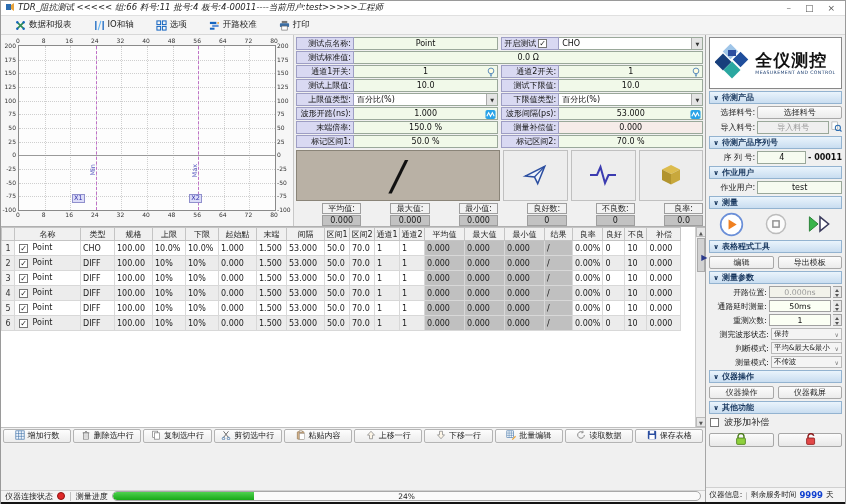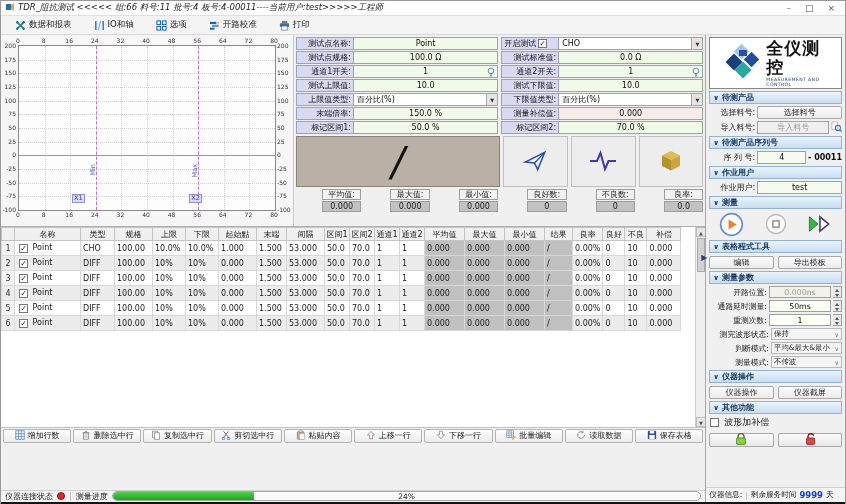--- a/index.html
+++ b/index.html
@@ -77,21 +77,21 @@
   
   .statusbar { height:15px; background:#f4f4f4; border-top:1px solid #d0d0d0; display:flex; align-items:center; padding:0 4px; gap:4px; font-size:8px;margin-top:46px; }
   .dot { width:8px; height:8px; border-radius:50%; background:#e02828; border:1px solid #901010; }
   .sep { color:#aaa; }
   .prog { position:relative; flex:1; height:10px; border:1px solid #a8a8a8; border-radius:6px; background:#fafafa; overflow:hidden; }
   .prog-fill { height:100%; background:linear-gradient(#4fd24f,#18a818); border-radius:6px 0 0 6px; }
   .prog-label { position:absolute; left:0; right:0; top:0; text-align:center; font-size:7.5px; line-height:10px; color:#222; }
 
   
   .sidebar { width:140px; border-left:1px solid #a6a6a6; background:#f0f0f0; display:flex; flex-direction:column; padding:2px 3px 0 3px; position:relative; }
-  .logo { background:#fff; border:1px solid #888; height:52px; display:flex; align-items:center; padding:2px 16px; gap:4px; }
+  .logo { background:#fff; border:1px solid #888; height:52px; display:flex; align-items:center; padding:2px 5px; gap:4px; }
   .logo-text .cn { font-size:17px; font-weight:bold; color:#101010; letter-spacing:1px; line-height:19px; }
   .logo-text .en { font-size:4.6px; color:#1a3c6e; letter-spacing:0.4px; }
   .sect { margin-top:2px; height:13px; background:linear-gradient(#eaf4fc,#c9ddf0); border:1px solid #93b3d0; display:flex; align-items:center; gap:3px; padding:0 3px; font-size:8px; font-weight:bold; color:#17365d; }
   .sect .chev { font-size:7px; color:#17365d; }
   .srow { display:flex; align-items:center; margin-top:2px; gap:2px; }
   .srow .lbl { width:46px; text-align:right; font-size:8px; color:#222; }
   .sbtn { flex:1; height:13px; background:linear-gradient(#fcfcfc,#ebebeb); border:1px solid #a8a8a8; border-radius:2px; font-size:8px; display:flex; align-items:center; justify-content:center; color:#222; }
   .sinput { flex:1; height:13px; background:#f6fbf0; border:1px solid #9aa89a; font-size:8px; display:flex; align-items:center; justify-content:center; color:#111; }
   .sinput.dis { background:#efefef; color:#999; }
   .suffix { font-size:8px; font-weight:bold; color:#111; }
@@ -289,26 +289,20 @@
                 <div class="fhalf">
                   <div class="flabel" style="justify-content:flex-start;padding-left:2px;">开启测试<span class="fcheck">✓</span></div>
                   <div class="ffield combo">
                     <span>CHO</span>
                     <span class="combo-arrow">▼</span>
                   </div>
                 </div>
               </div>
               <div class="frow">
                 <div class="fhalf">
-                  <div class="flabel">测试点规格:</div>
-                  <div class="ffield">
-                    <span>100.0 Ω</span>
-                  </div>
-                </div>
-                <div class="fhalf">
                   <div class="flabel">测试标准值:</div>
                   <div class="ffield">
                     <span>0.0 Ω</span>
                   </div>
                 </div>
               </div>
               <div class="frow">
                 <div class="fhalf">
                   <div class="flabel">通道1开关:</div>
                   <div class="ffield">
@@ -350,20 +344,42 @@
                   <div class="ffield combo">
                     <span>百分比(%)</span>
                     <span class="combo-arrow">▼</span>
                   </div>
                 </div>
                 <div class="fhalf">
                   <div class="flabel">下限值类型:</div>
                   <div class="ffield combo">
                     <span>百分比(%)</span>
                     <span class="combo-arrow">▼</span>
+                  </div>
+                </div>
+              </div>
+              <div class="frow">
+                <div class="fhalf">
+                  <div class="flabel">波形开路(ns):</div>
+                  <div class="ffield">
+                    <span>1.000</span>
+                    <span class="field-icon"><svg width="11" height="11" viewBox="0 0 12 12">
+                        <rect x="0.5" y="1" width="11" height="10" rx="2" fill="#29a3e8"></rect>
+                        <path d="M2 8 L4 4 L6 8 L8 4 L10 8" stroke="#fff" stroke-width="1.1" fill="none"></path>
+                      </svg></span>
+                  </div>
+                </div>
+                <div class="fhalf">
+                  <div class="flabel">波形间隔(ps):</div>
+                  <div class="ffield">
+                    <span>53.000</span>
+                    <span class="field-icon"><svg width="11" height="11" viewBox="0 0 12 12">
+                        <rect x="0.5" y="1" width="11" height="10" rx="2" fill="#29a3e8"></rect>
+                        <path d="M2 8 L4 4 L6 8 L8 4 L10 8" stroke="#fff" stroke-width="1.1" fill="none"></path>
+                      </svg></span>
                   </div>
                 </div>
               </div>
               <div class="frow">
                 <div class="fhalf">
                   <div class="flabel">末端倍率:</div>
                   <div class="ffield">
                     <span>150.0 %</span>
                   </div>
                 </div>

